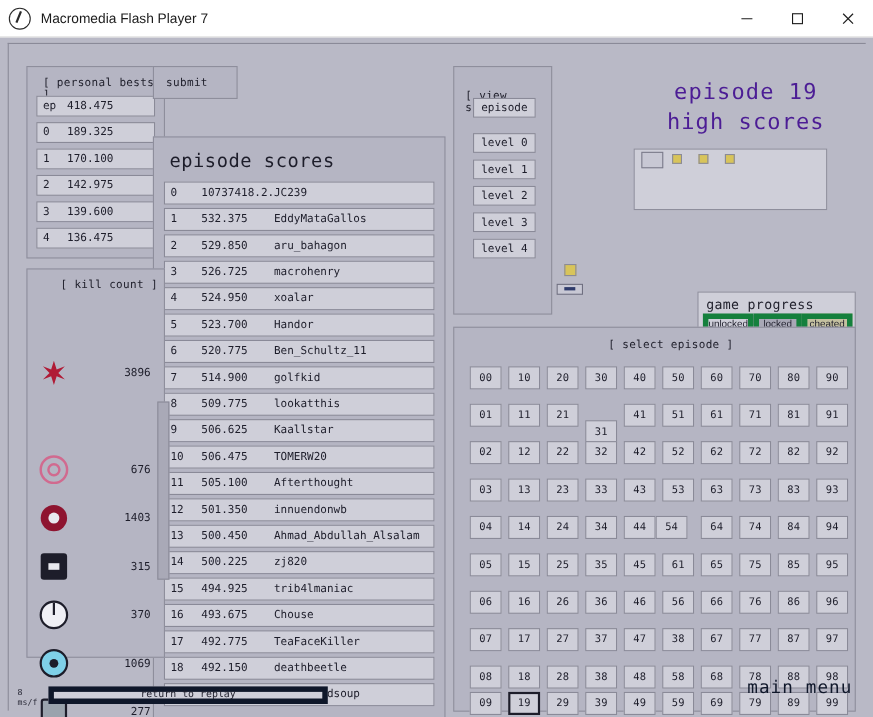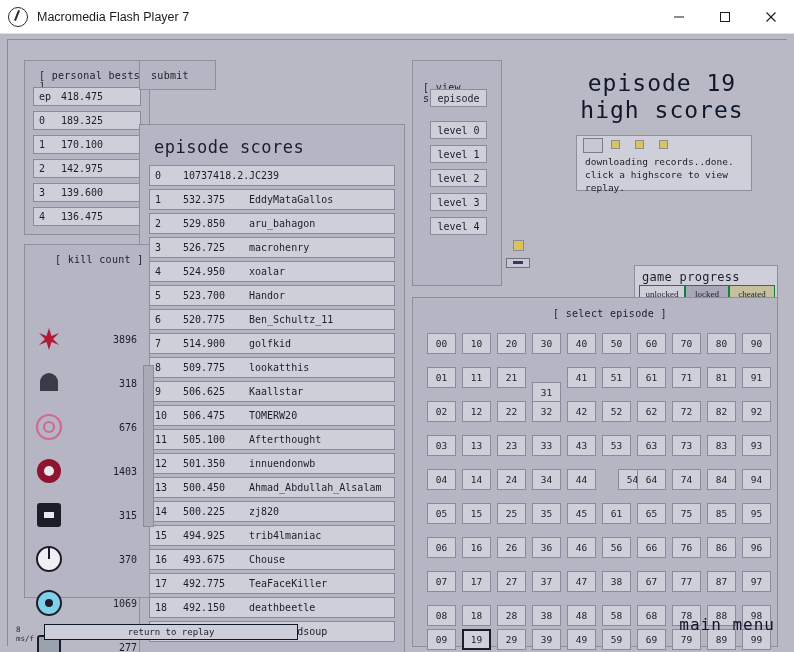--- a/index.html
+++ b/index.html
@@ -160,24 +160,24 @@
     position: absolute; right: -5px; top: 120px;
     width: 9px; height: 160px;
     background: #a9a9b7; border: 1px solid #8a8a98;
   }
   
   #view-scores { left: 404px; top: 20px; width: 90px; height: 226px; }
   #view-scores .hdr { position: absolute; left: 10px; top: 21px; }
   .vs-btn { position: absolute; left: 17px; width: 57px; height: 18px; }
   
   #banner-title {
-    position: absolute; left: 564px; top: 30px; width: 180px;
+    position: absolute; left: 580px; top: 30px; width: 180px;
     text-align: center;
     font-family: "DejaVu Sans Mono", monospace;
-    font-size: 23px; line-height: 27px; color: #0f172a;
+    font-size: 20px; line-height: 27px; color: #4c1d95;
     letter-spacing: 1px;
   }
   #status-box {
     left: 568px; top: 95px; width: 176px; height: 56px;
     background: #cfcfd9;
   }
   #status-box .txt {
     position: absolute; left: 8px; top: 19px;
     font-family: "DejaVu Sans Mono", monospace;
     font-size: 9.5px; line-height: 13px; color: #1d1d2a;
@@ -185,23 +185,23 @@
   .sb-sq { position: absolute; width: 7px; height: 7px; background: #d8c45a; border: 1px solid #8a8a98; top: 4px; }
   .sb-icon {
     position: absolute; left: 6px; top: 2px; width: 18px; height: 13px;
     background: #c8c8d4; border: 1px solid #7b7b8a;
   }
   
   #legend { left: 626px; top: 225px; width: 144px; height: 42px; background:#cfcfd9; }
   #legend .t { position: absolute; left: 7px; top: 4px; font-size: 12px; }
   .lg-cell {
     position: absolute; top: 19px; height: 18px;
-    border: 1px solid #15803d; box-sizing: border-box;
+    border: 5px solid #15803d; box-sizing: border-box;
     display: flex; align-items: center; justify-content: center;
-    font-family: Liberation Serif, serif; font-size: 9px; color: #1d1d2a;
+    font-family: Liberation Sans, sans-serif; font-size: 9px; color: #1d1d2a;
   }
   
   #select-episode { left: 404px; top: 257px; width: 366px; height: 350px; }
   #select-episode .hdr { position: absolute; left: 140px; top: 10px; }
   .ep-btn {
     position: absolute; width: 29px; height: 21px;
     background: #cfcfd9; border: 1px solid #8a8a98;
     box-sizing: border-box;
     display: flex; align-items: center; justify-content: center;
     font-family: "DejaVu Sans Mono", monospace; font-size: 9.5px; color: #1d1d2a;
@@ -209,21 +209,21 @@
   .ep-btn.sel { border: 2px solid #1d1d2a; }
   
   #fps {
     position: absolute; left: 8px; top: 585px;
     font-family: "DejaVu Sans Mono", monospace;
     font-size: 7.5px; line-height: 9px; color: #2a2a38;
   }
   #return-replay {
     position: absolute; left: 36px; top: 584px;
     width: 254px; height: 16px;
-    background: #cfcfd9; border: 1px solid #0f172a;
+    background: #cfcfd9; border: 5px solid #0f172a;
     box-sizing: border-box;
     display: flex; align-items: center; justify-content: center;
     font-family: "DejaVu Sans Mono", monospace; font-size: 9px; color: #1d1d2a;
   }
   #main-menu {
     position: absolute; right: 12px; top: 575px;
     font-family: "DejaVu Sans Mono", monospace;
     font-size: 16px; color: #0f172a; letter-spacing: 1px;
   }
   
@@ -404,28 +404,20 @@
 
       <div class="kill-row" style="top:72px">
         <div class="kill-icon">
           <svg width="26" height="26" viewBox="0 0 26 26">
             <path d="M13 2 L15.5 10 L23 7 L17 13 L23 19 L15.5 16 L13 24 L10.5 16 L3 19 L9 13 L3 7 L10.5 10 Z" fill="#b01a35"></path>
           </svg>
         </div>
         <div class="kill-num">3896</div>
       </div>
 
-      <div class="kill-row" style="top:116px">
-        <div class="kill-icon">
-          <svg width="28" height="24" viewBox="0 0 28 24">
-            <path d="M5 20 L5 11 A9 9 0 0 1 23 11 L23 20 Z" fill="#3b3b48"></path>
-          </svg>
-        </div>
-        <div class="kill-num">318</div>
-      </div>
 
       <div class="kill-row" style="top:160px">
         <div class="kill-icon">
           <svg width="30" height="30" viewBox="0 0 30 30">
             <circle cx="15" cy="15" r="12" fill="none" stroke="#d16a8f" stroke-width="2.2"></circle>
             <circle cx="15" cy="15" r="5" fill="none" stroke="#d16a8f" stroke-width="2.2"></circle>
           </svg>
         </div>
         <div class="kill-num">676</div>
       </div>
@@ -493,24 +485,20 @@
     <div id="banner-title">
       <div>episode 19</div>
       <div>high scores</div>
     </div>
 
     <div class="panel" id="status-box">
       <div class="sb-icon"></div>
       <div class="sb-sq" style="left:34px"></div>
       <div class="sb-sq" style="left:58px"></div>
       <div class="sb-sq" style="left:82px"></div>
-      <div class="txt">
-        <div>downloading records..done.</div>
-        <div>click a highscore to view replay.</div>
-      </div>
     </div>
 
     <div class="sprite-a"></div>
     <div class="sprite-b"></div>
 
     <div class="panel" id="legend">
       <div class="t lbl">game progress legend:</div>
       <div class="lg-cell" style="left:4px; width:46px; background:#cfcfd9;">unlocked</div>
       <div class="lg-cell" style="left:50px; width:44px; background:#a8a8b6;">locked</div>
       <div class="lg-cell" style="left:94px; width:46px; background:#c4c0a0;">cheated</div>
@@ -571,21 +559,21 @@
       <div class="ep-btn" style="left:154px; top:205px">45</div>
       <div class="ep-btn" style="left:154px; top:239px">46</div>
       <div class="ep-btn" style="left:154px; top:273px">47</div>
       <div class="ep-btn" style="left:154px; top:307px">48</div>
       <div class="ep-btn" style="left:154px; top:331px">49</div>
 
       <div class="ep-btn" style="left:189px; top:35px">50</div>
       <div class="ep-btn" style="left:189px; top:69px">51</div>
       <div class="ep-btn" style="left:189px; top:103px">52</div>
       <div class="ep-btn" style="left:189px; top:137px">53</div>
-      <div class="ep-btn" style="left:205px; top:171px">54</div>
+      <div class="ep-btn" style="left:183px; top:171px">54</div>
       <div class="ep-btn" style="left:189px; top:205px">61</div>
       <div class="ep-btn" style="left:189px; top:239px">56</div>
       <div class="ep-btn" style="left:189px; top:273px">38</div>
       <div class="ep-btn" style="left:189px; top:307px">58</div>
       <div class="ep-btn" style="left:189px; top:331px">59</div>
 
       <div class="ep-btn" style="left:224px; top:35px">60</div>
       <div class="ep-btn" style="left:224px; top:69px">61</div>
       <div class="ep-btn" style="left:224px; top:103px">62</div>
       <div class="ep-btn" style="left:224px; top:137px">63</div>

